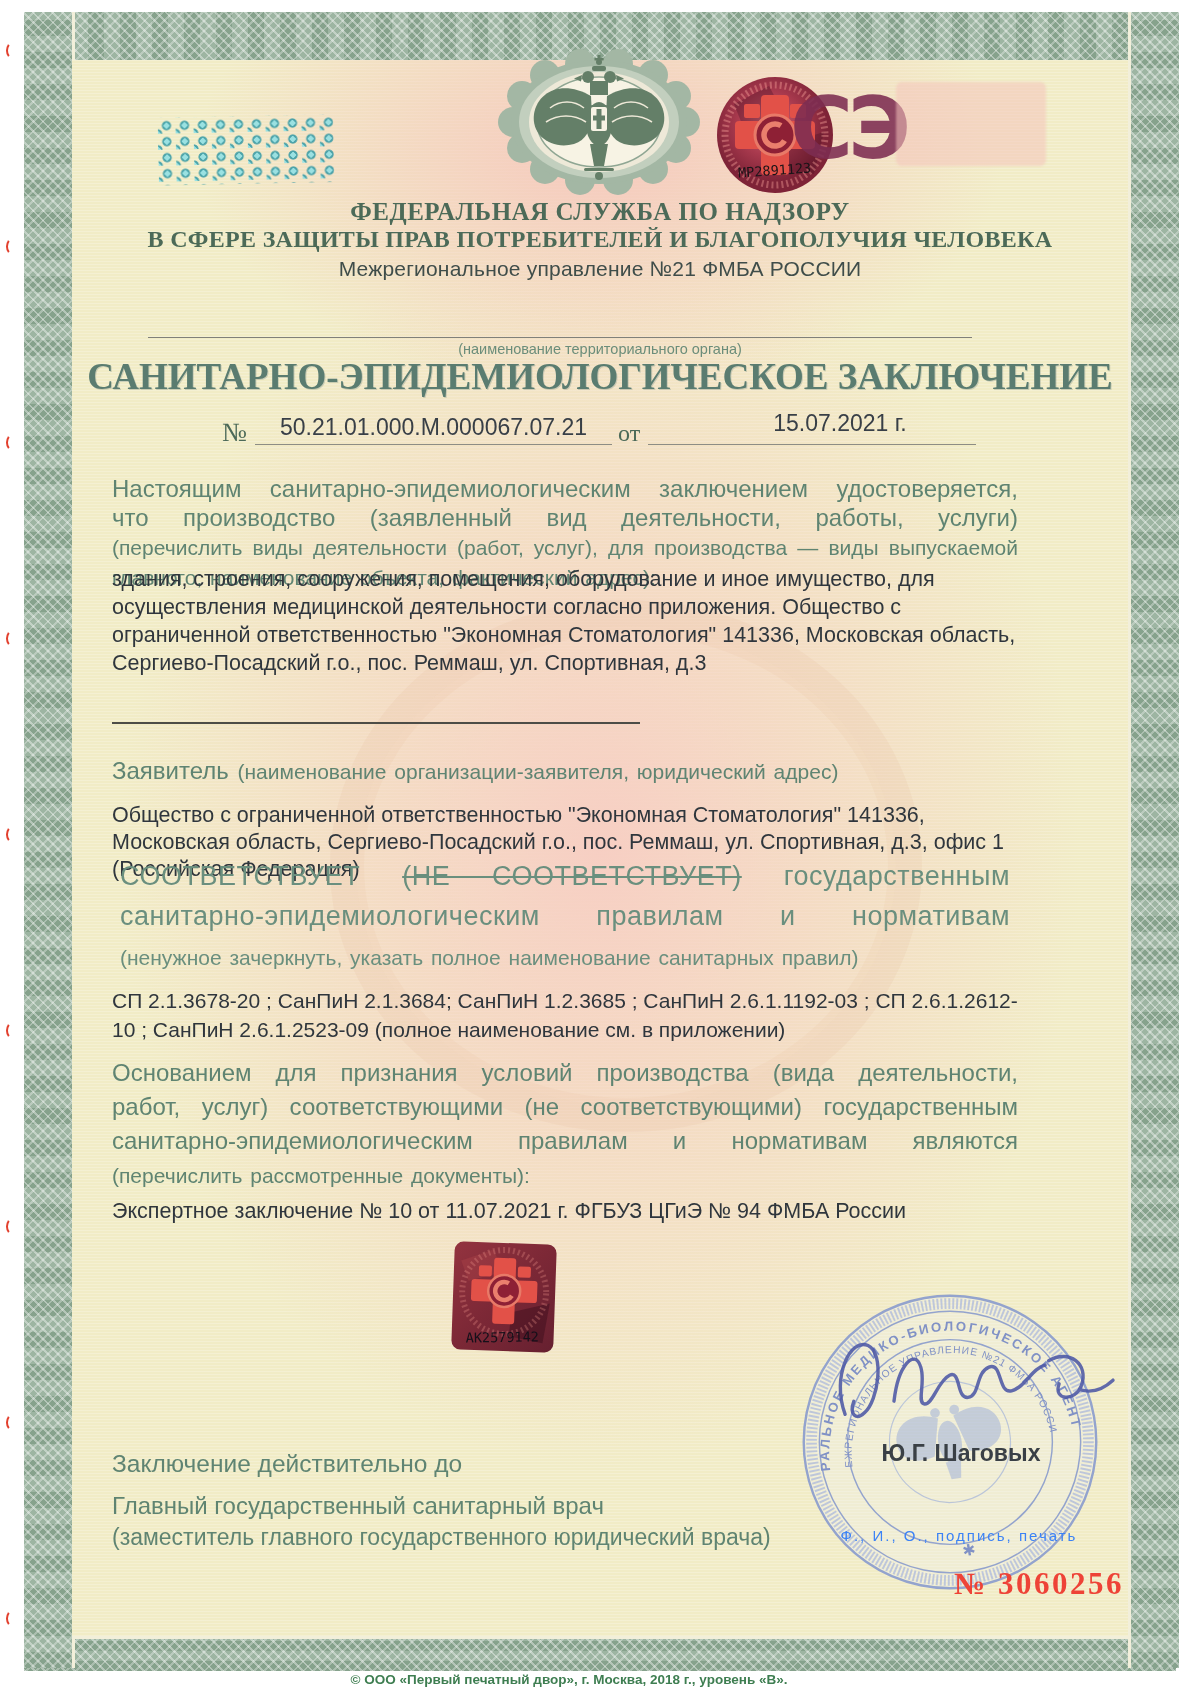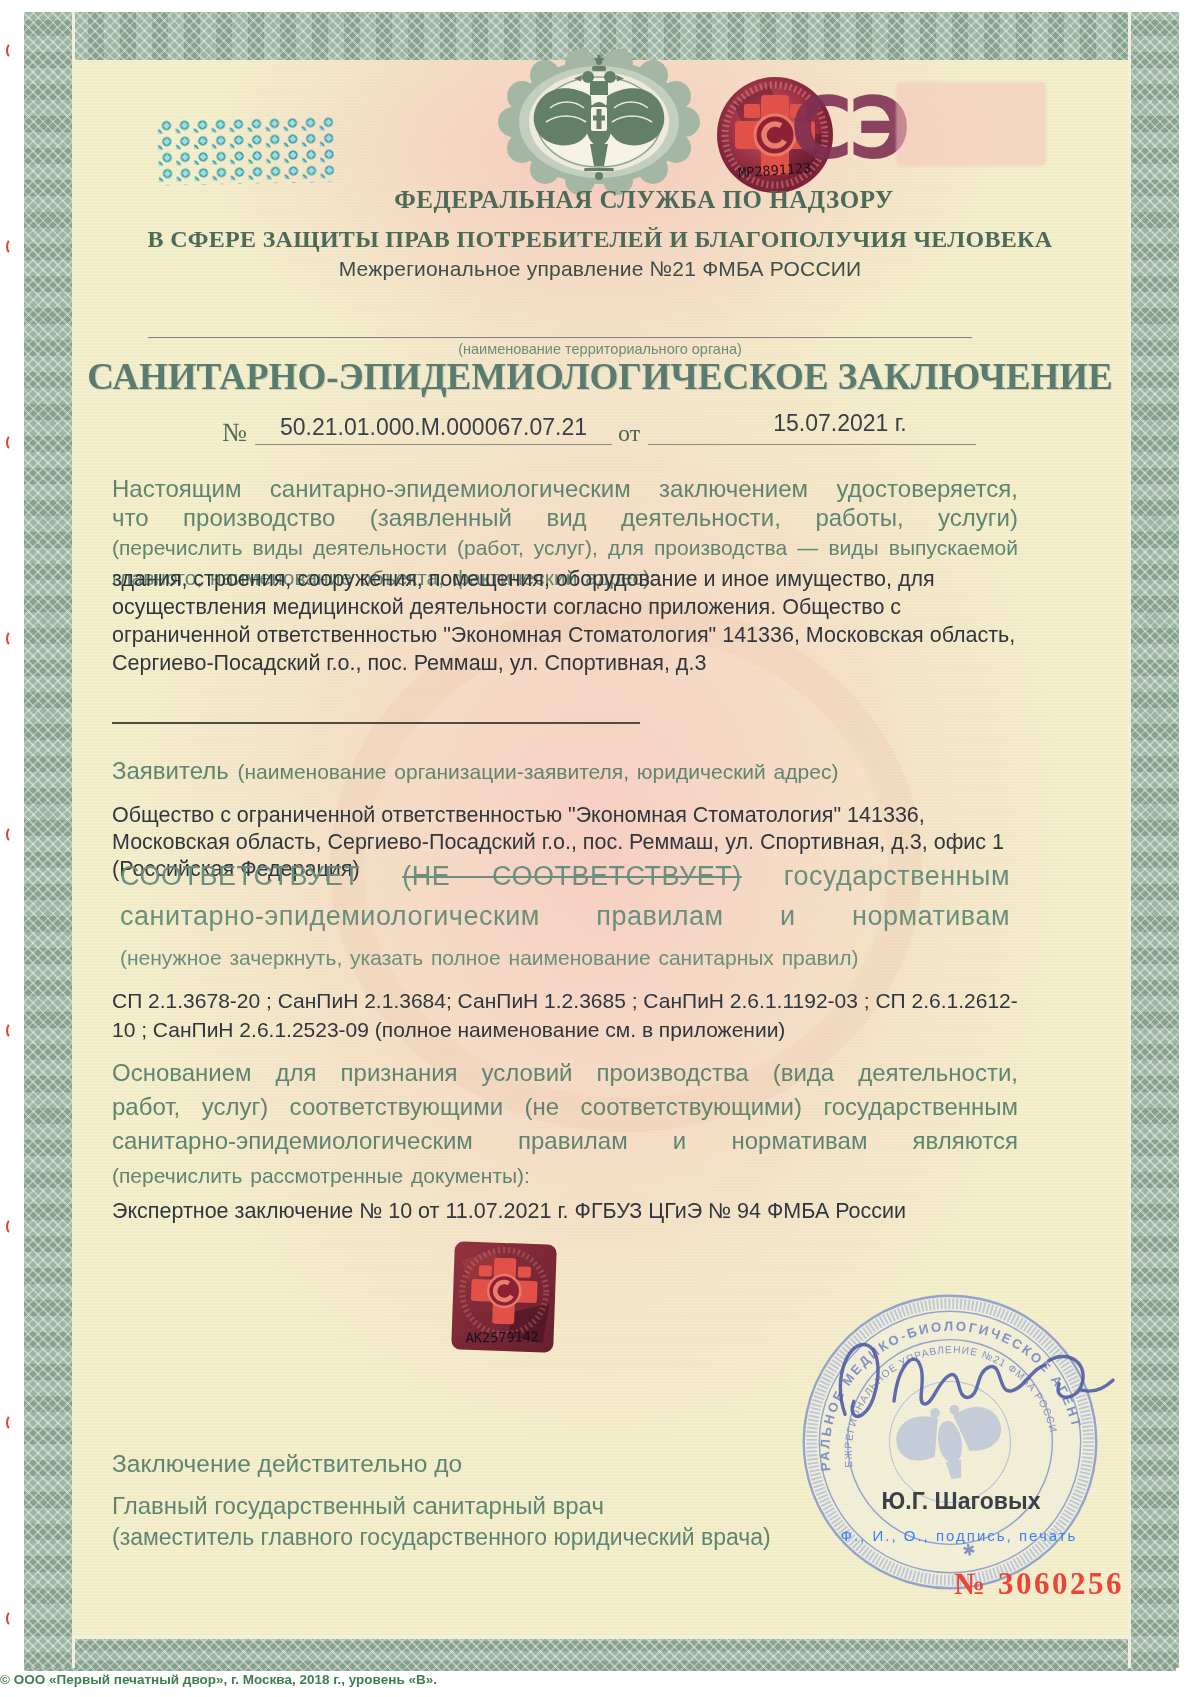--- a/index.html
+++ b/index.html
@@ -56,21 +56,21 @@
   .badge{position:absolute;left:494px;top:44px;width:210px;height:152px;}
   .holo-circle{position:absolute;left:714px;top:74px;width:122px;height:122px;}
   .se-logo{position:absolute;left:790px;top:78px;font-family:"DejaVu Sans",sans-serif;
       font-size:86px;font-weight:bold;letter-spacing:-5px;color:#7d2d52;opacity:.88;}
   .pink-patch{position:absolute;left:896px;top:82px;width:150px;height:84px;border-radius:6px;
       background:rgba(244,196,188,.55);filter:blur(1px);}
 
   
   .hline{position:absolute;left:72px;width:1056px;text-align:center;color:#4c6a58;
       font-family:"Liberation Serif",serif;font-weight:bold;}
-  .hline1{top:186px;font-size:25px;letter-spacing:.5px;margin-left:44px;}
+  .hline1{top:198px;font-size:25px;letter-spacing:.5px;}
   .hline2{top:226px;font-size:24px;letter-spacing:.3px;}
   .hline3{top:257px;font-family:"Liberation Sans",sans-serif;font-weight:normal;
       font-size:21px;color:#3f4d4a;letter-spacing:.2px;}
   .rule1{position:absolute;left:148px;top:337px;width:824px;border-top:1.5px solid #80807a;}
   .cap1{position:absolute;left:72px;top:341px;width:1056px;text-align:center;
       font-size:14.5px;color:#6b8d7a;}
   .title{position:absolute;left:72px;top:355px;width:1056px;text-align:center;
       font-family:"Liberation Serif",serif;font-weight:bold;font-size:37px;color:#5a7c70;
       text-shadow:1px 1px 0 rgba(130,150,140,.35);}
 
@@ -110,28 +110,28 @@
   .blkD .green-p{line-height:34px;}
   .blkD .dark-p{margin-top:4px;}
 
   
   .holo-sticker{position:absolute;left:452px;top:1242px;width:104px;height:110px;transform:rotate(2deg);}
   .validity{position:absolute;left:112px;top:1450px;font-size:24.5px;color:#5f8472;}
   .role1{position:absolute;left:112px;top:1492px;font-size:24px;color:#5f8472;}
   .role2{position:absolute;left:112px;top:1524px;font-size:23px;color:#5f8472;}
   .stamp-wrap{position:absolute;left:794px;top:1286px;width:312px;height:312px;transform:rotate(-10deg);opacity:.95;}
   .sig-wrap{position:absolute;left:826px;top:1303px;width:290px;height:150px;transform:rotate(-6deg);}
-  .signer-name{position:absolute;left:846px;top:1488px;width:230px;text-align:center;
+  .signer-name{position:absolute;left:846px;top:1440px;width:230px;text-align:center;
       font-size:23px;font-weight:bold;color:#3a4046;}
   .signer-cap{position:absolute;left:814px;top:1527px;width:290px;text-align:center;
       font-size:15px;color:#3b82f6;letter-spacing:2px;}
   .docnum{position:absolute;left:0;top:1566px;width:1080px;text-align:right;
       font-family:"Liberation Serif",serif;font-weight:bold;font-size:31px;color:#ee4337;
       letter-spacing:2.5px;margin-left:44px;}
-  .footer{position:absolute;left:0;right:62px;top:1672px;text-align:left;
+  .footer{position:absolute;left:0;right:62px;top:1672px;text-align:center;
       font-size:13.5px;font-weight:bold;color:#3e7e51;}
 </style>
 </head>
 <body>
 
 <div class="page">
 
   <div class="bd bd-top"></div>
   <div class="bd bd-bottom"></div>
   <div class="bd bd-left"></div>

